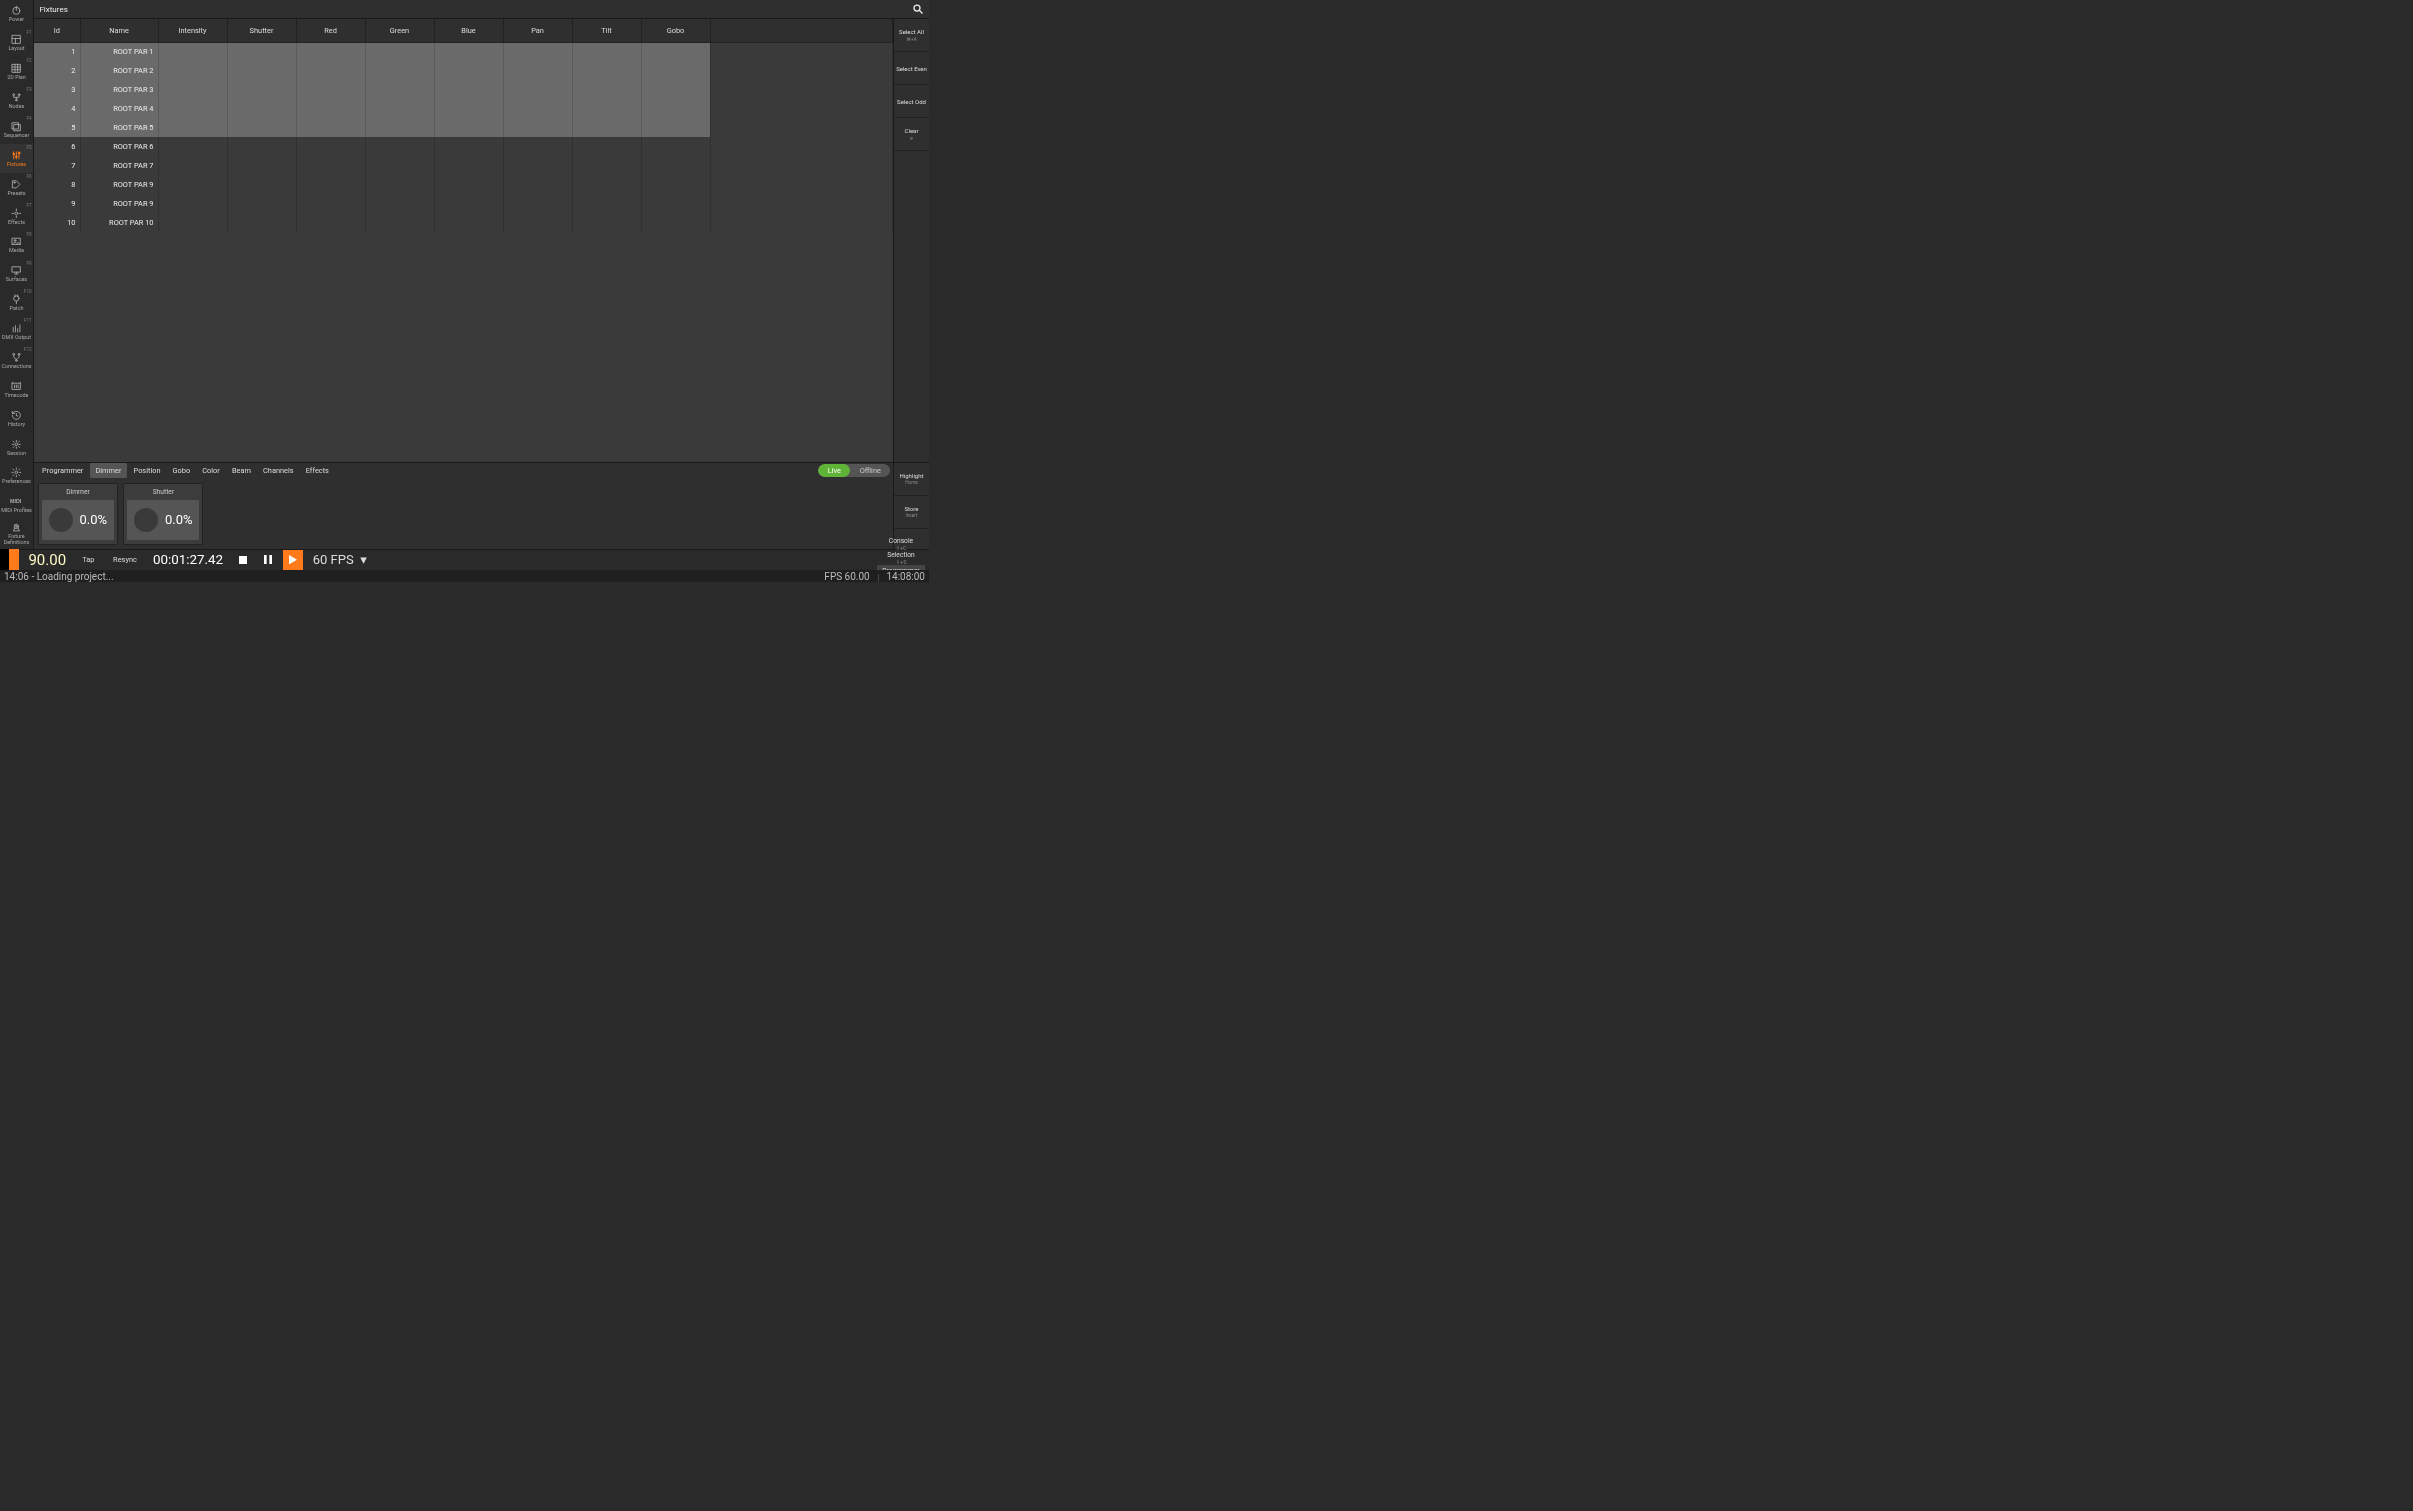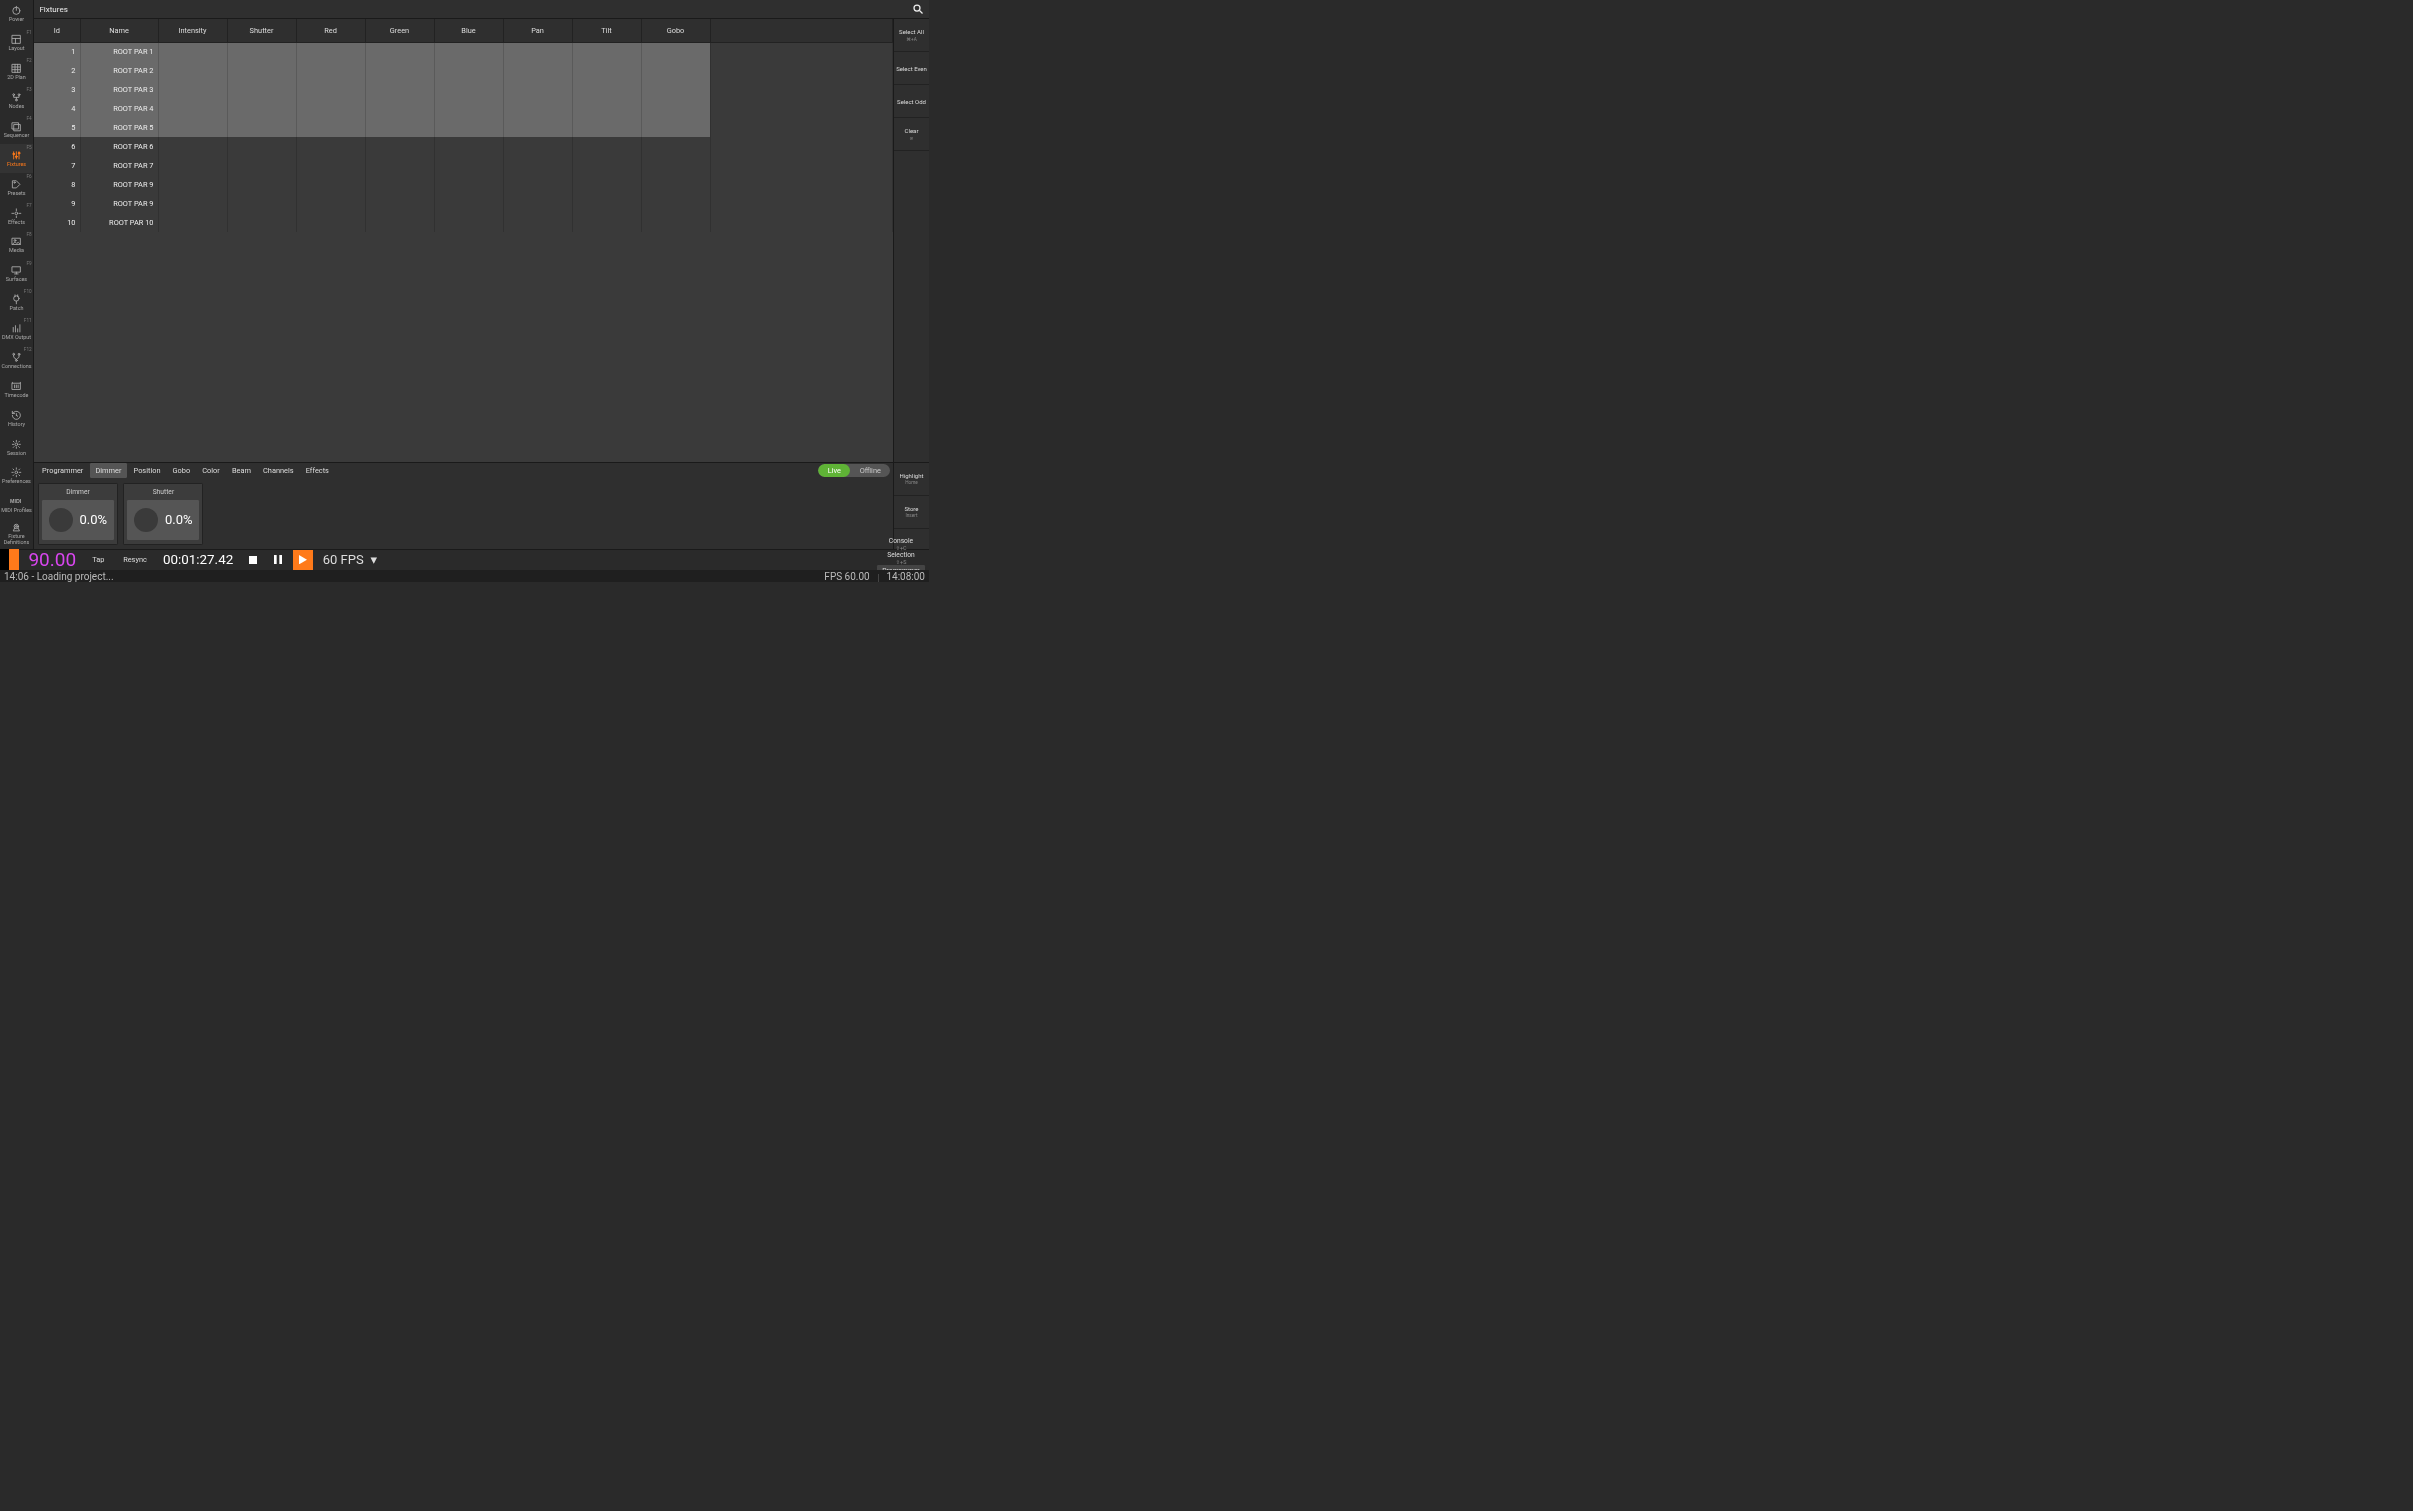--- a/index.html
+++ b/index.html
@@ -126,21 +126,21 @@
 }
 
 
 .transport {
   height:21.5px; background:#2a2a2a; border-top:0.7px solid #1a1a1a;
   display:flex; align-items:center; gap:5.4px; padding-right:4px;
 }
 .color-chip { width:19px; height:21.5px; display:flex; }
 .color-chip .a { width:9.4px; background:#000; }
 .color-chip .b { width:9.4px; background:#ff7a1a; }
-.bpm { font-size:19px; color:#d946ef; padding:0 4px; }
+.bpm { font-size:15px; color:#fef9c3; padding:0 4px; }
 .tbtn { padding:4px 6.7px; font-size:7.4px; color:#ddd; cursor:pointer; }
 .timecode-big { font-size:13.4px; color:#fff; font-variant-numeric: tabular-nums; padding:0 4px;}
 .icon-btn { width:20px; height:20px; display:flex; align-items:center; justify-content:center; cursor:pointer; color:#fff;}
 .icon-btn.play { background:#ff7a1a; }
 .fps-sel { font-size:13px; color:#ddd; padding:0 4px; display:flex; align-items:center; gap:6.7px; cursor:pointer;}
 .transport .spacer { flex:1; }
 .mini-stack { display:flex; flex-direction:column; align-items:center; padding:0 5.4px; cursor:pointer;}
 .mini-stack .t { font-size:6.7px; color:#ddd;}
 .mini-stack .s { font-size:5.4px; color:#888;}
 .mini-stack.active { background:#444; border-radius:1.3px; padding:1.3px 5.4px;}

